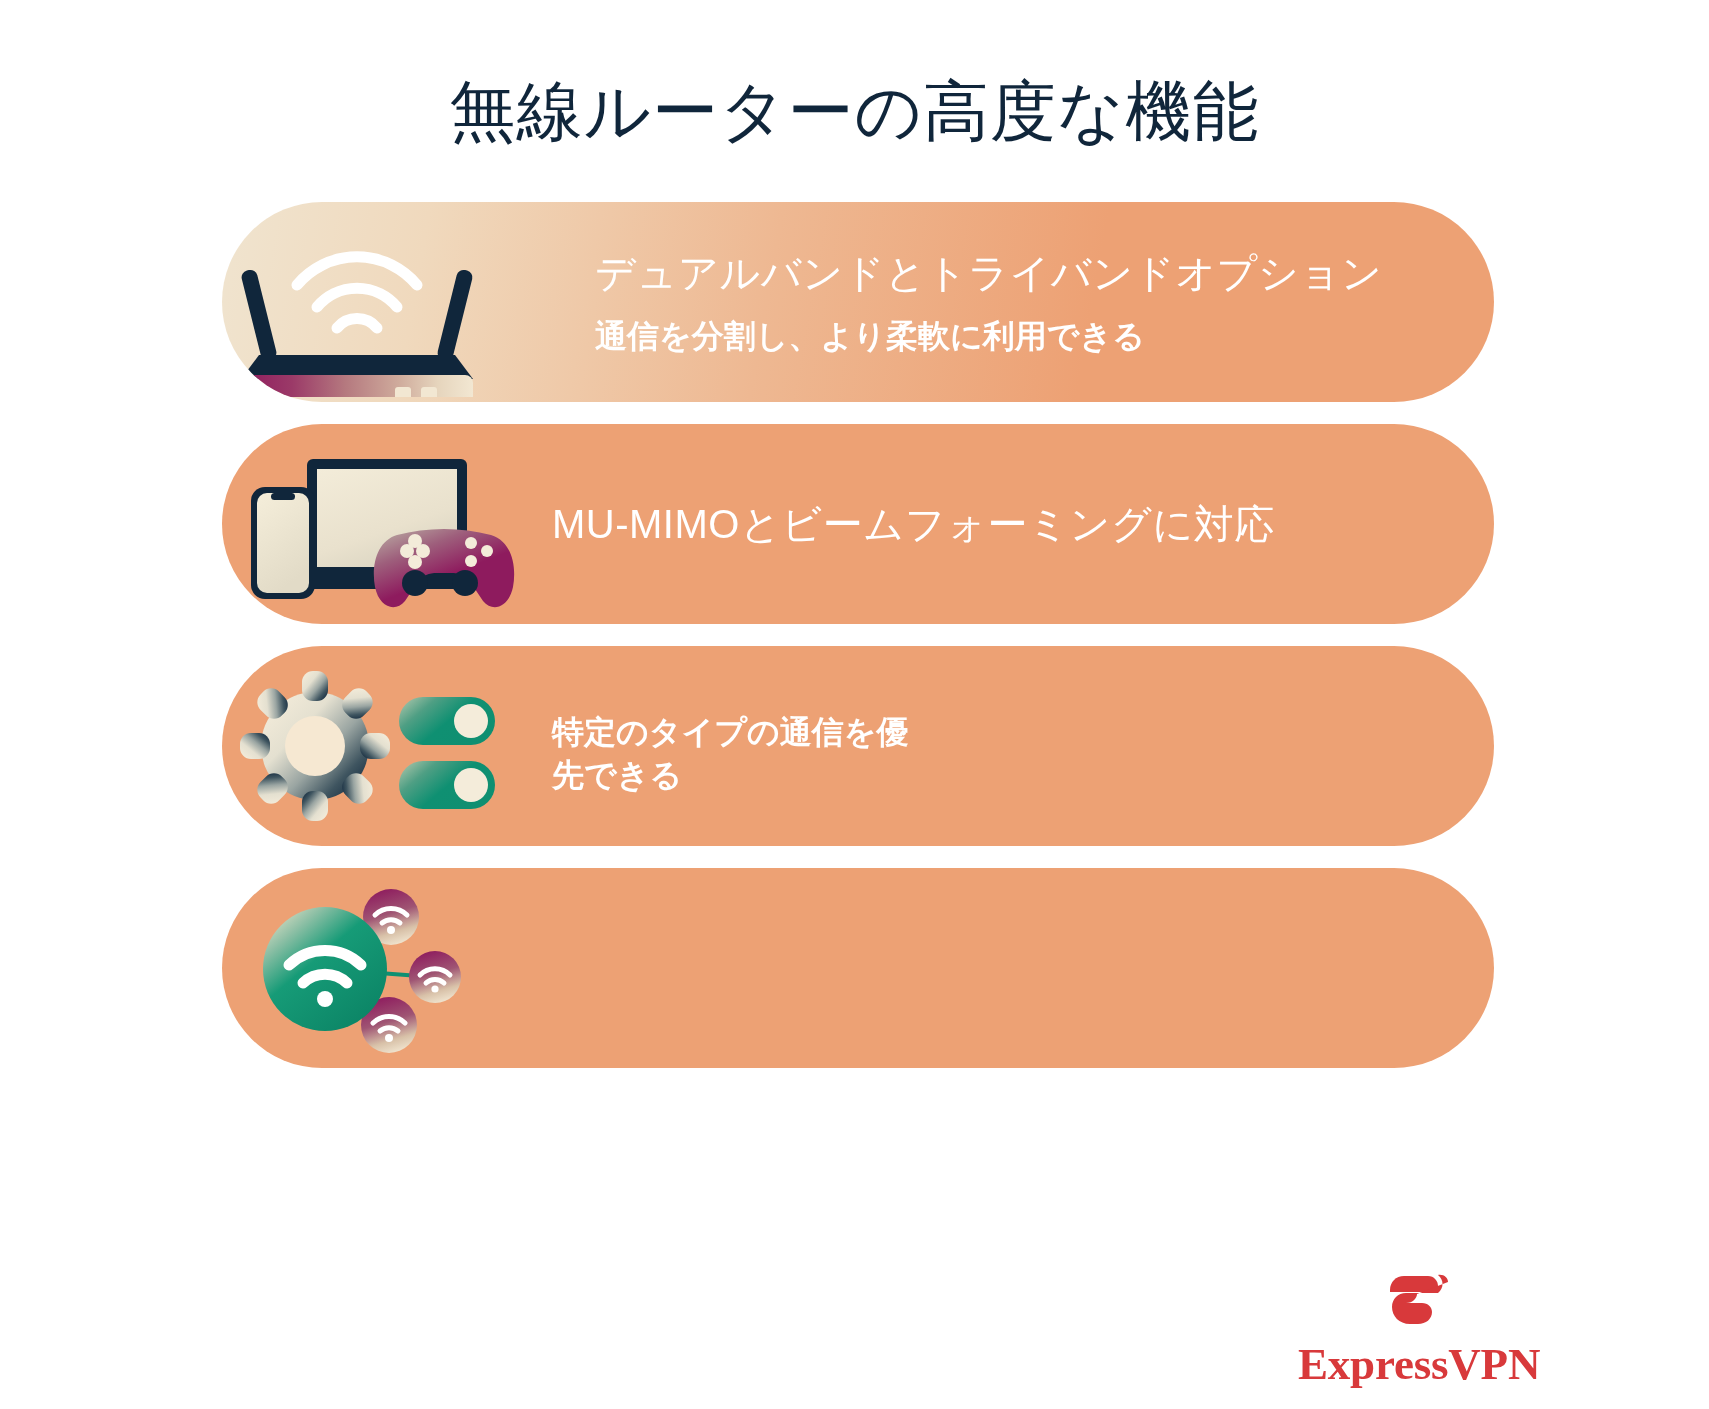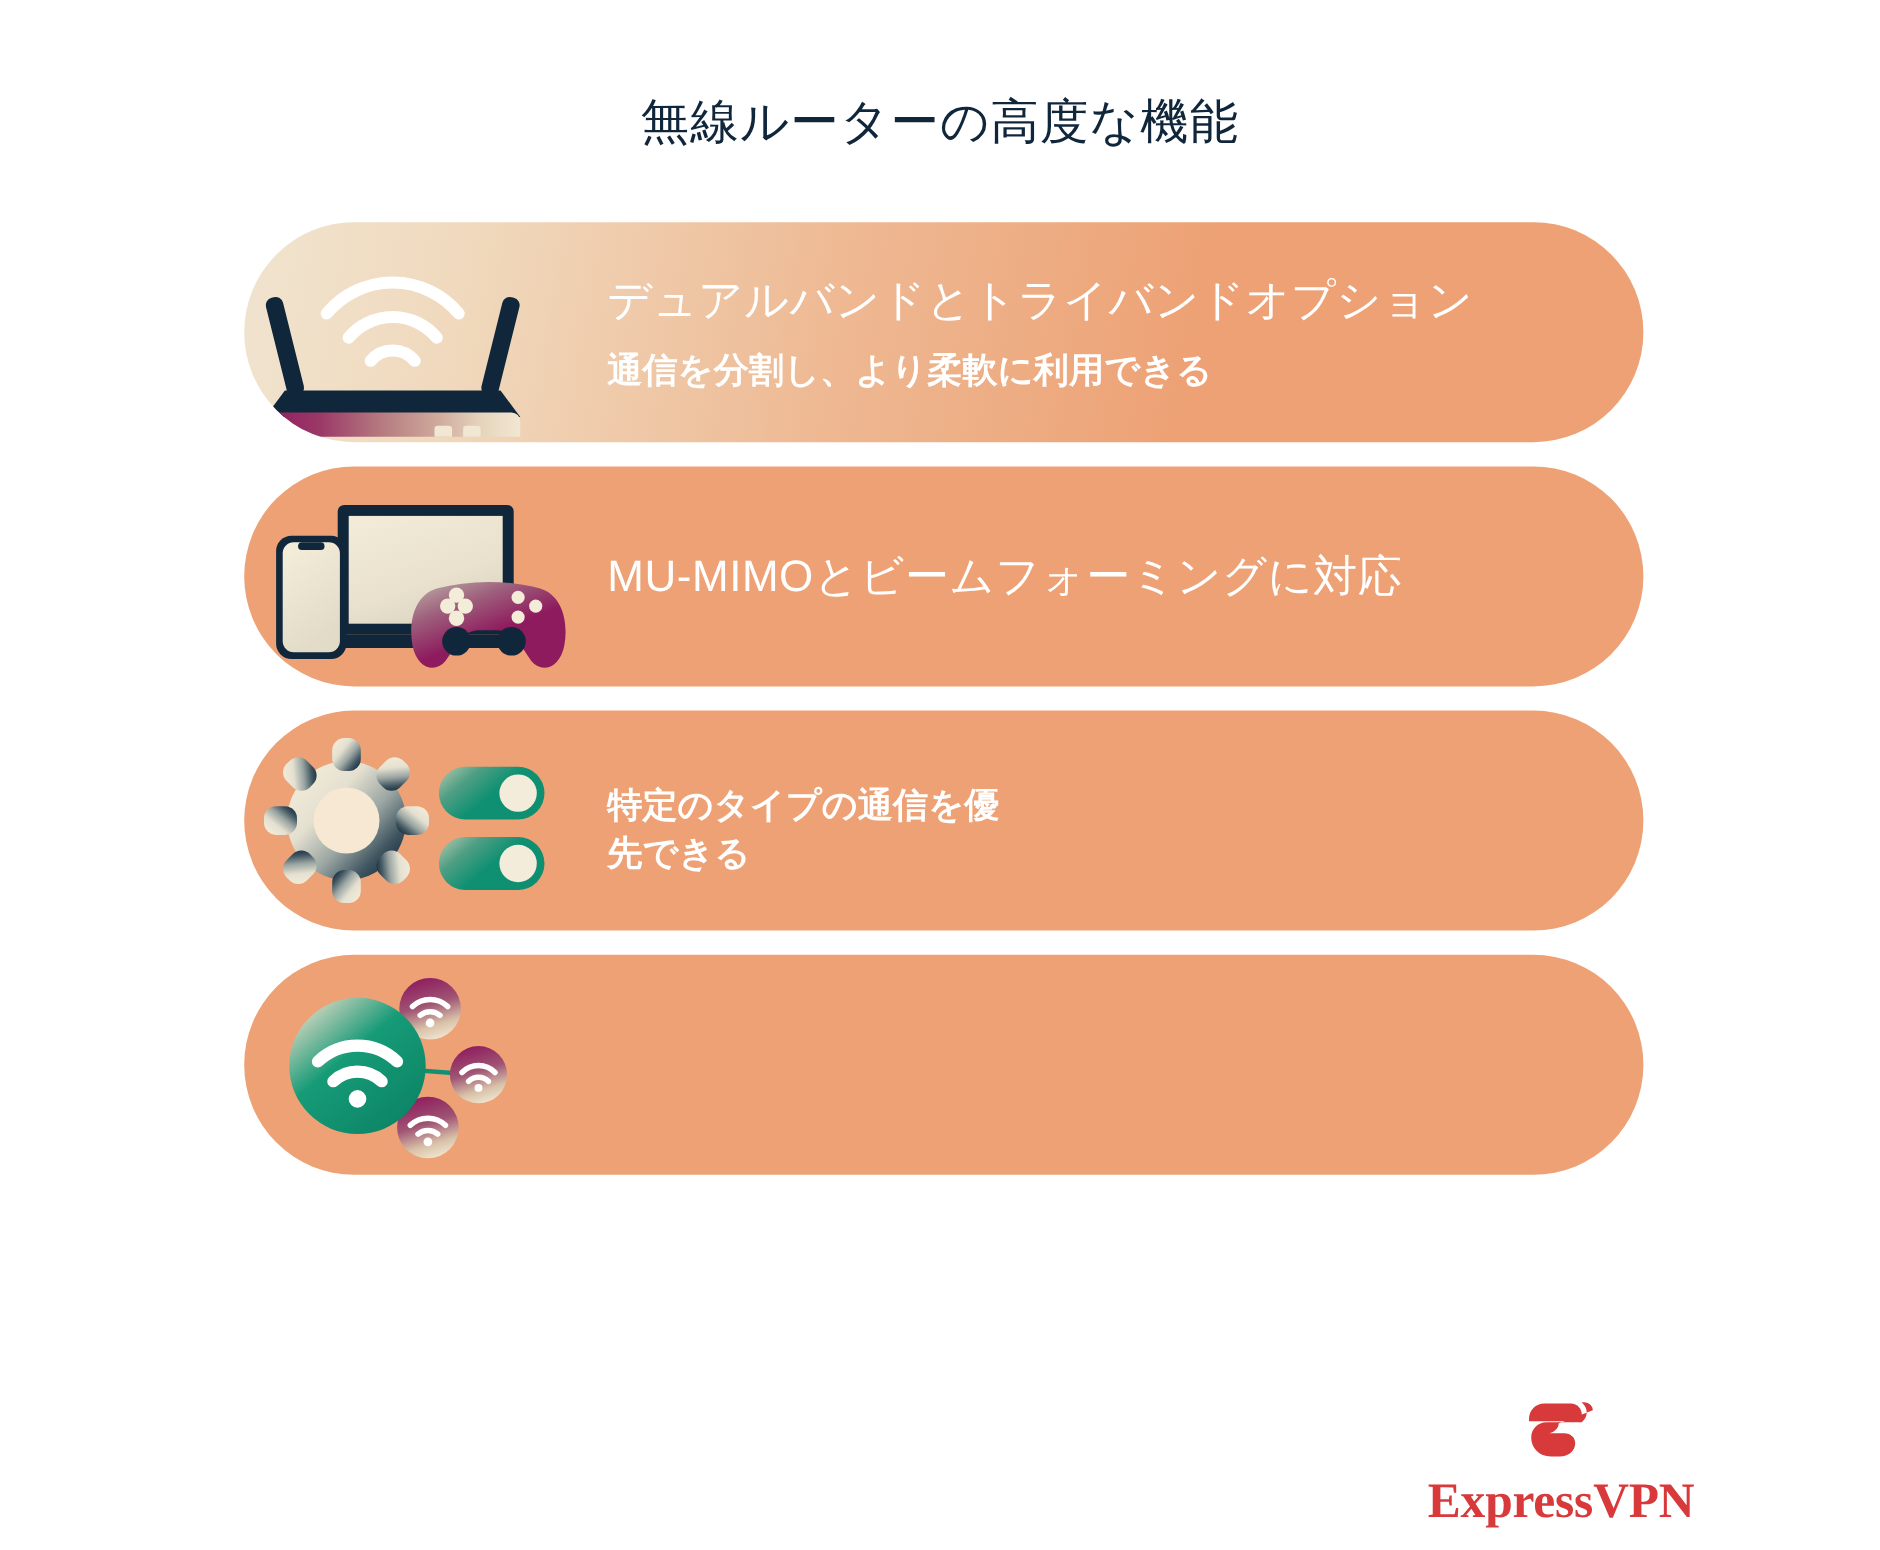--- a/index.html
+++ b/index.html
@@ -22,21 +22,21 @@
     background: #ffffff;
   }
 
   
   .title {
     position: absolute;
     top: 72px;
     left: 0;
     width: 1709px;
     text-align: center;
-    font-size: 44px;
+    font-size: 66px;
     line-height: 78px;
     color: #10263b;
     font-weight: 400;
     letter-spacing: 1px;
   }
 
   
   .cards {
     position: absolute;
     top: 202px;
@@ -49,20 +49,21 @@
     height: 200px;
     border-radius: 100px;
     margin-bottom: 22px;
     display: flex;
     align-items: center;
     background: #eda174;
     overflow: hidden;
   }
   .card.gradient-card {
     background: linear-gradient(100deg, #f0e4cf 0%, #f0d9bd 16%, #eeb892 43%, #eda174 68%, #eda174 100%);
+    gap: 43px;
   }
 
   .card-icon {
     width: 330px;
     min-width: 330px;
     height: 200px;
     position: relative;
     display: flex;
     align-items: center;
     justify-content: center;

